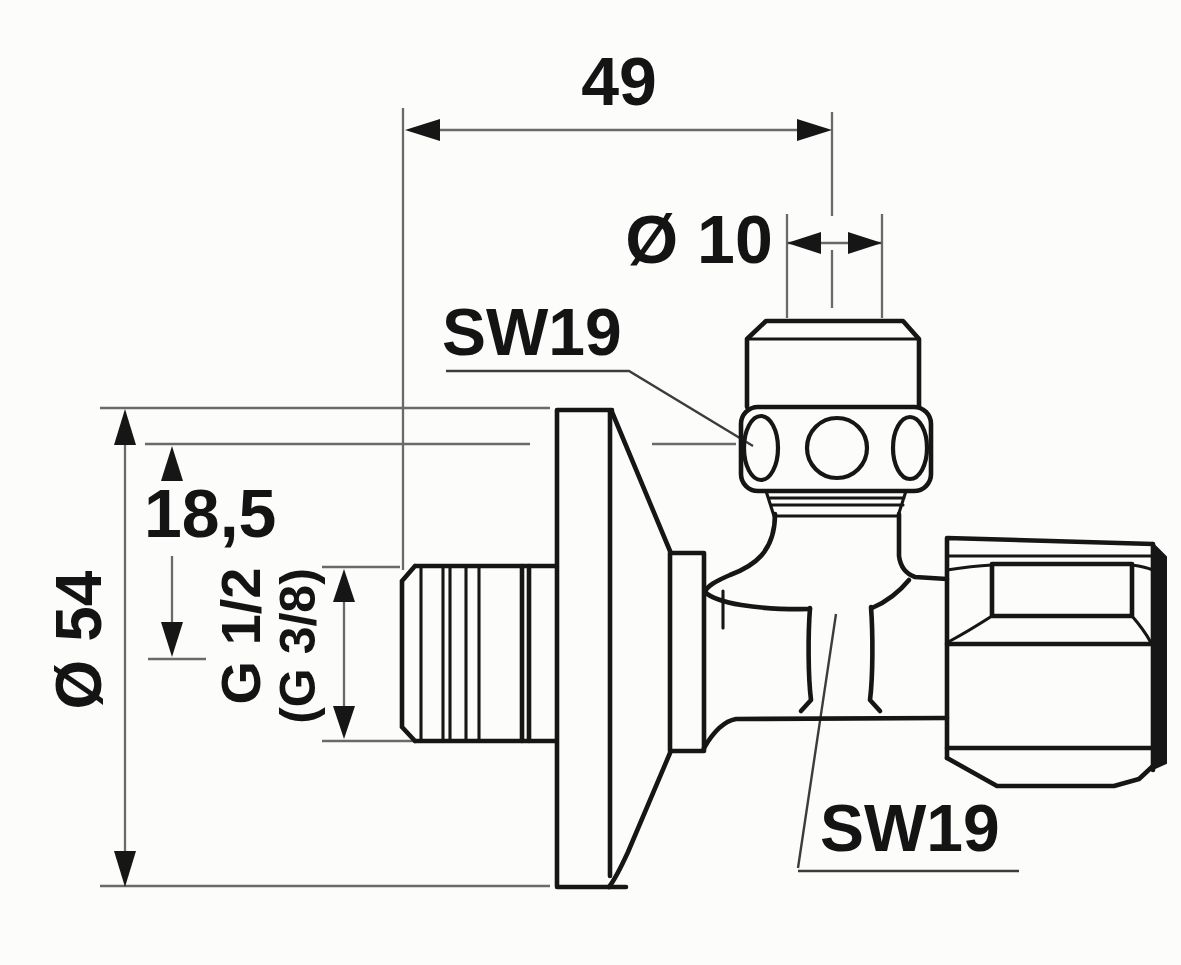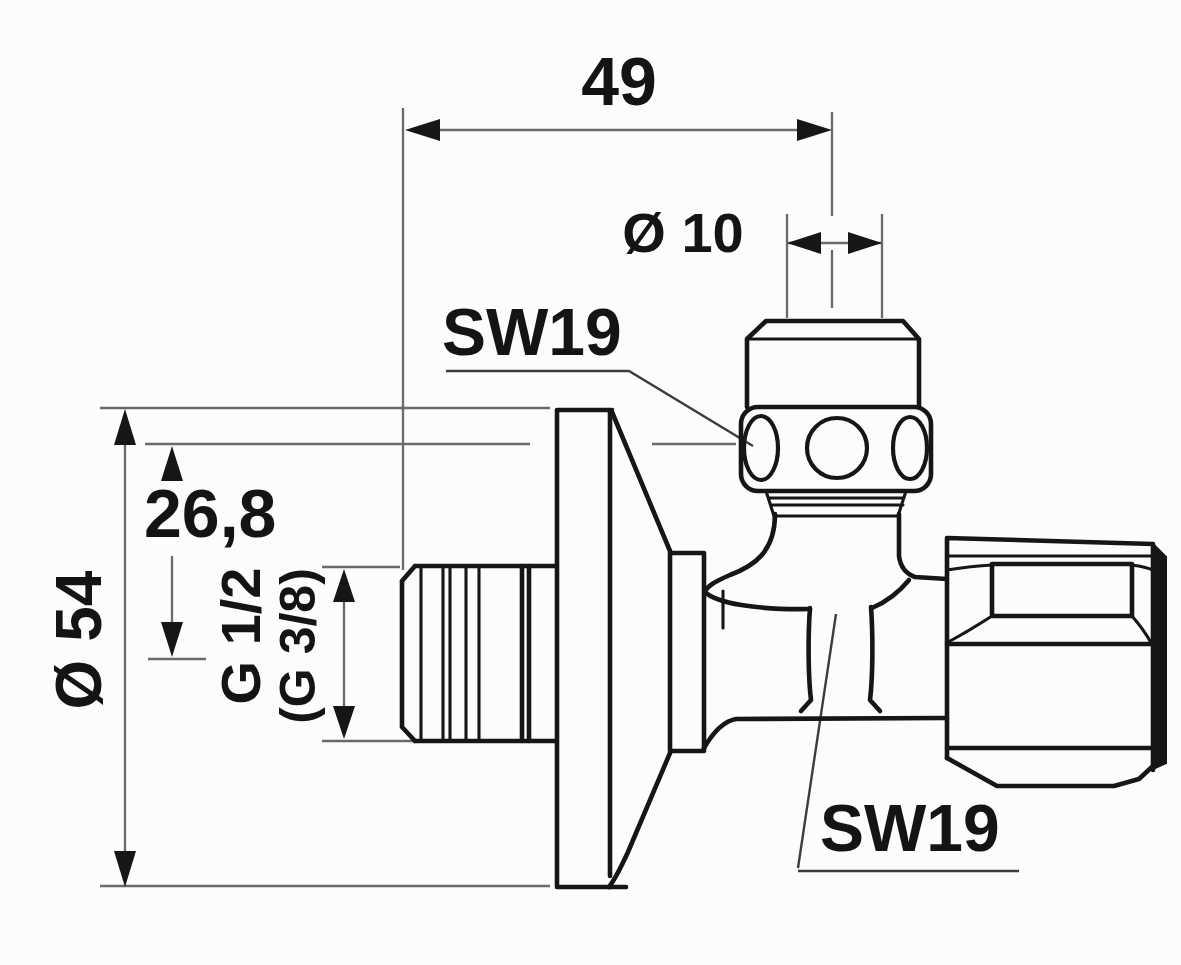--- a/index.html
+++ b/index.html
@@ -126,25 +126,25 @@
       <path class="s-det" d="M925,556 H1131"></path>
       <path class="s-main" d="M970,564 V616 M970,564 H1110 M1110,564 V616 M970,616 H1110"></path>
       <path class="s-det" d="M925,570 Q950,566 970,565 M1110,565 Q1124,567 1131,570 M970,616 Q945,632 928,641 M1110,616 Q1122,630 1128,641"></path>
       <path class="s-main" d="M925,644 H1131 M925,748 H1131"></path>
       <path class="s-main" d="M925,758 L975,786 H1092 L1117,779 L1131,766"></path>
     </g>
   </svg>
 
   <div class="lbl" style="left:537px;top:46px;width:120px;font-size:68px;">49</div>
 
-  <div class="lbl" style="left:576px;top:204px;width:170px;font-size:56px;">Ø 10</div>
+  <div class="lbl" style="left:592px;top:204px;width:170px;font-size:68px;">Ø 10</div>
 
   <div class="lbl left" style="left:420px;top:298px;font-size:66px;">SW19</div>
 
-  <div class="lbl left" style="left:122px;top:478px;font-size:68px;">26,8</div>
+  <div class="lbl left" style="left:122px;top:478px;font-size:68px;">18,5</div>
 
   <div class="lbl rot" style="left:-45px;top:606px;width:204px;height:68px;font-size:64px;">Ø 54</div>
 
   <div class="lbl rot" style="left:119px;top:606px;width:200px;height:60px;font-size:56px;">G 1/2</div>
 
   <div class="lbl rot" style="left:166px;top:618px;width:220px;height:56px;font-size:50px;">(G 3/8)</div>
 
   <div class="lbl left" style="left:798px;top:794px;font-size:66px;">SW19</div>
 </div>
 

